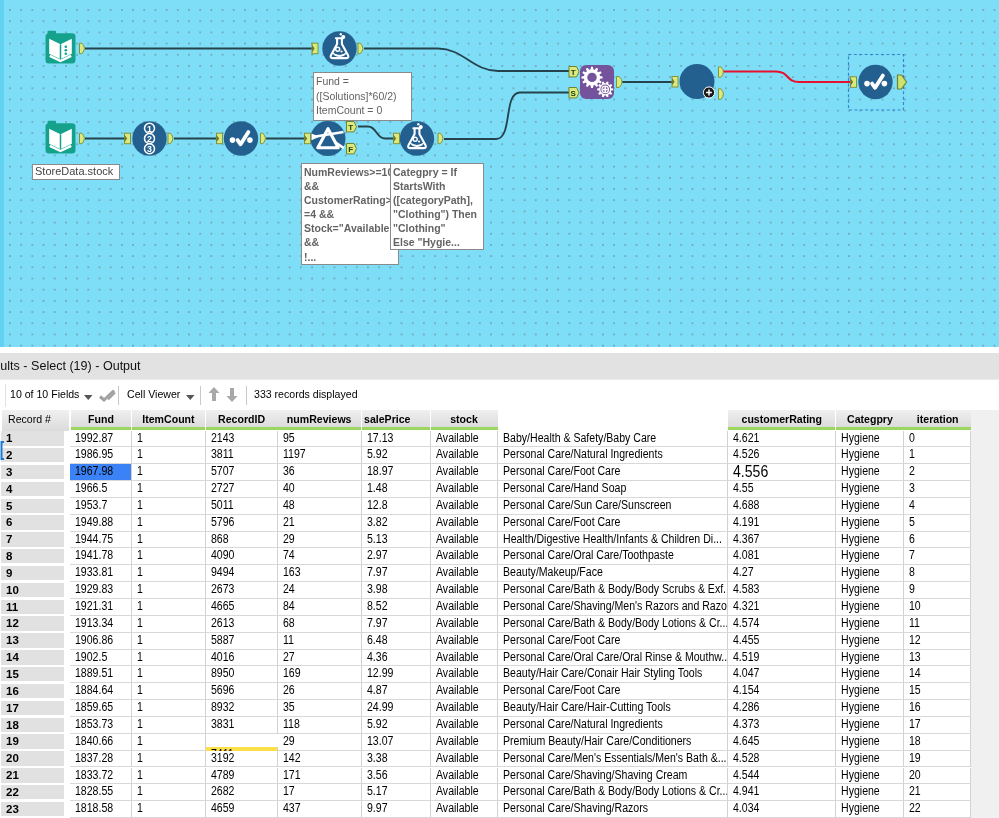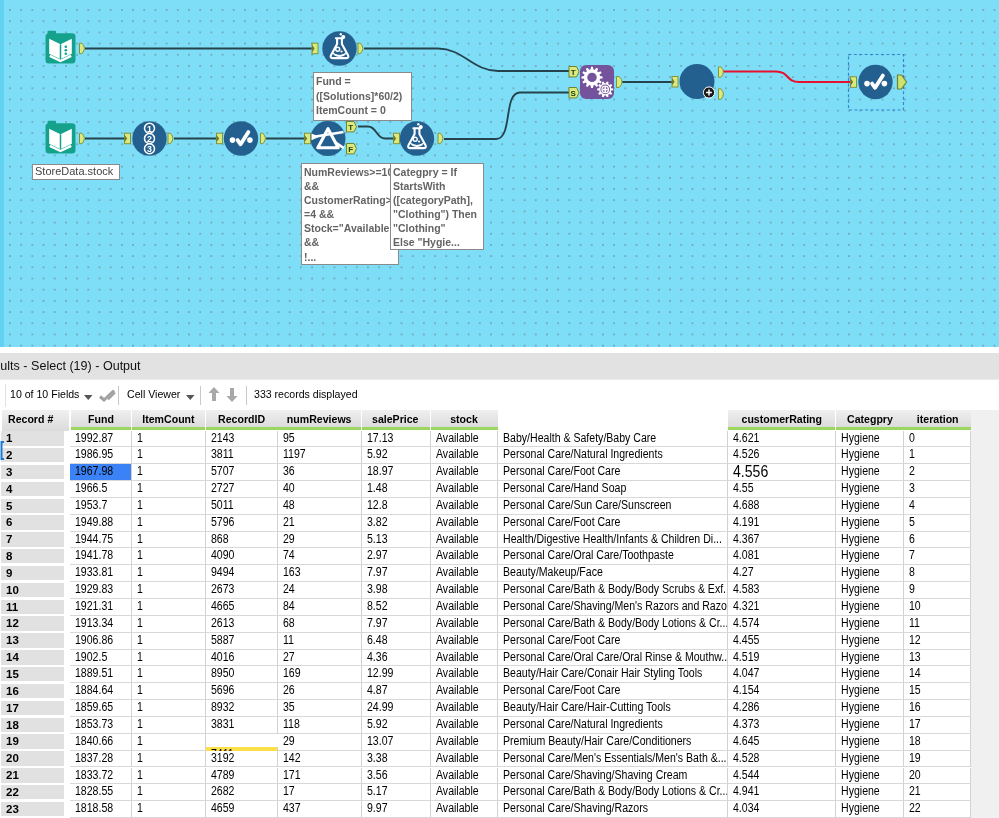--- a/index.html
+++ b/index.html
@@ -117,21 +117,21 @@
     <path d="M709,89.6 L709,95.4 M706.1,92.5 L711.9,92.5" stroke="#fff" stroke-width="1.5"></path>
     <rect x="848.5" y="54.5" width="55" height="55.5" fill="none" stroke="#2f86d2" stroke-width="1.2" stroke-dasharray="3,2.4"></rect>
     <circle cx="875.5" cy="82" r="17.2" fill="#24608f"></circle>
     <circle cx="867.0" cy="83.6" r="2.8" fill="#fff"></circle>
     <path d="M872.1,83.6 L875.1,87.8 L882.9,75.6" stroke="#fff" stroke-width="3.8" fill="none" stroke-linecap="round" stroke-linejoin="round"></path>
     <circle cx="884.4" cy="83.6" r="2.8" fill="#fff"></circle>
     <rect x="850.5" y="76.8" width="6" height="10.5" fill="#dcea7d" stroke="#7f943c" stroke-width="1"></rect>
     <path d="M850.5,78.3 l2.7,3.8 l-2.7,3.8 z" fill="#6a7a33"></path>
     <path d="M897.5,75 h4.0 l5.0,7.0 l-5.0,7.0 h-4.0 z" fill="#cde36e" stroke="#6f8430" stroke-width="1.2"></path>
   </svg>
-<div style="position:absolute;left:313px;top:72px;width:99px;height:48.5px;background:#fff;border:1px solid #8a8a8a;box-sizing:border-box;font-size:10.5px;line-height:14.6px;font-weight:bold;color:#636363;padding:1px 0 0 2px;overflow:hidden;white-space:nowrap">Fund =<br>([Solutions]*60/2)<br>ItemCount = 0</div>
+<div style="position:absolute;left:313px;top:72px;width:99px;height:48.5px;background:#fff;border:1px solid #8a8a8a;box-sizing:border-box;font-size:10.5px;line-height:14.6px;font-weight:normal;color:#636363;padding:1px 0 0 2px;overflow:hidden;white-space:nowrap">Fund =<br>([Solutions]*60/2)<br>ItemCount = 0</div>
 <div style="position:absolute;left:301px;top:163px;width:98px;height:102px;background:#fff;border:1px solid #8a8a8a;box-sizing:border-box;font-size:10.5px;line-height:14.1px;font-weight:bold;color:#636363;padding:1px 0 0 2px;overflow:hidden;white-space:nowrap">NumReviews&gt;=10<br>&amp;&amp;<br>CustomerRating&gt;<br>=4 &amp;&amp;<br>Stock="Available"<br>&amp;&amp;<br>!...</div>
 <div style="position:absolute;left:390px;top:163px;width:94px;height:87px;background:#fff;border:1px solid #8a8a8a;box-sizing:border-box;font-size:10.5px;line-height:14.1px;font-weight:bold;color:#636363;padding:1px 0 0 2px;overflow:hidden;white-space:nowrap">Categpry = If<br>StartsWith<br>([categoryPath],<br>"Clothing") Then<br>"Clothing"<br>Else "Hygie...</div>
 <div style="position:absolute;left:32px;top:163.5px;width:88px;height:16px;background:#fff;border:1px solid #8a8a8a;box-sizing:border-box;font-size:11px;line-height:13.5px;color:#444;padding-left:2px;white-space:nowrap">StoreData.stock</div>
 <div style="position:absolute;left:0;top:347px;width:999px;height:6px;background:#fff"></div>
 <div style="position:absolute;left:0;top:353px;width:999px;height:26px;background:#e2e2e2;overflow:hidden">
   <div style="position:absolute;left:-22px;top:5px;font-size:13.5px;color:#111;white-space:nowrap"><span style="display:inline-block;transform:scaleX(.93);transform-origin:0 50%">Results - Select (19) - Output</span></div>
 </div>
 
 <div style="position:absolute;left:0;top:379px;width:999px;height:31px;background:#fff;border-top:1px solid #ededed">
   <div style="position:absolute;left:5px;top:4px;width:1px;height:23px;background:#e0e0e0"></div>
@@ -153,26 +153,26 @@
       <path d="M6,0 L11.5,6 L8,6 L8,14 L4,14 L4,6 L0.5,6 Z" fill="#a8a8a8"></path>
     </svg>
   <svg width="12" height="15" style="position:absolute;left:226px;top:7px">
       <path d="M6,15 L11.5,9 L8,9 L8,1 L4,1 L4,9 L0.5,9 Z" fill="#a8a8a8"></path>
     </svg>
   <div style="position:absolute;left:246px;top:6px;width:1px;height:19px;background:#c9c9c9"></div>
   <div style="position:absolute;left:254px;top:8px;font-size:11.5px;color:#000;white-space:nowrap"><span style="display:inline-block;transform:scaleX(.92);transform-origin:0 50%">333 records displayed</span></div>
 </div>
 <div style="position:absolute;left:971px;top:410px;width:28px;height:408px;background:#f0f0f0"></div>
 <div style="position:absolute;left:0;top:410px;width:971px;height:20.5px;background:#fff">
-    <div style="position:absolute;left:2px;top:0;width:66.5px;height:20.5px;background:linear-gradient(#f0f0f0,#dbdbdb);font-weight:bold;font-size:11.5px;line-height:18px;color:#000;overflow:hidden"><span style="display:inline-block;transform:scaleX(.92);transform-origin:0 50%;margin-left:6px">Record #</span></div>
+    <div style="position:absolute;left:2px;top:0;width:66.5px;height:20.5px;background:linear-gradient(#f0f0f0,#dbdbdb);font-weight:normal;font-size:11.5px;line-height:18px;color:#000;overflow:hidden"><span style="display:inline-block;transform:scaleX(.92);transform-origin:0 50%;margin-left:6px">Record #</span></div>
     <div style="position:absolute;left:70.5px;top:0;width:60.5px;height:17px;background:linear-gradient(#f0f0f0,#dbdbdb);border-bottom:3.5px solid #9bd65f;text-align:center;font-weight:bold;font-size:11.5px;line-height:18px;color:#000;overflow:hidden"><span style="display:inline-block;transform:scaleX(.92);transform-origin:50% 50%;white-space:nowrap">Fund</span></div>
     <div style="position:absolute;left:132px;top:0;width:72.5px;height:17px;background:linear-gradient(#f0f0f0,#dbdbdb);border-bottom:3.5px solid #9bd65f;text-align:center;font-weight:bold;font-size:11.5px;line-height:18px;color:#000;overflow:hidden"><span style="display:inline-block;transform:scaleX(.92);transform-origin:50% 50%;white-space:nowrap">ItemCount</span></div>
     <div style="position:absolute;left:206px;top:0;width:71.5px;height:17px;background:linear-gradient(#f0f0f0,#dbdbdb);border-bottom:3.5px solid #9bd65f;text-align:center;font-weight:bold;font-size:11.5px;line-height:18px;color:#000;overflow:hidden"><span style="display:inline-block;transform:scaleX(.92);transform-origin:50% 50%;white-space:nowrap">RecordID</span></div>
     <div style="position:absolute;left:278px;top:0;width:83px;height:17px;background:linear-gradient(#f0f0f0,#dbdbdb);border-bottom:3.5px solid #9bd65f;text-align:center;font-weight:bold;font-size:11.5px;line-height:18px;color:#000;overflow:hidden"><span style="display:inline-block;transform:scaleX(.92);transform-origin:50% 50%;white-space:nowrap">numReviews</span></div>
-    <div style="position:absolute;left:361.5px;top:0;width:68.5px;height:17px;background:linear-gradient(#f0f0f0,#dbdbdb);border-bottom:3.5px solid #9bd65f;text-align:center;font-weight:bold;font-size:11.5px;line-height:18px;color:#000;overflow:hidden"><span style="display:inline-block;transform:scaleX(.92);transform-origin:50% 50%;white-space:nowrap">salePrice</span></div>
+    <div style="position:absolute;left:361.5px;top:0;width:68.5px;height:17px;background:linear-gradient(#f0f0f0,#dbdbdb);border-bottom:3.5px solid #9bd65f;font-weight:bold;font-size:11.5px;line-height:18px;color:#000;overflow:hidden"><span style="display:inline-block;transform:scaleX(.92);transform-origin:50% 50%;white-space:nowrap">salePrice</span></div>
     <div style="position:absolute;left:430.5px;top:0;width:67px;height:17px;background:linear-gradient(#f0f0f0,#dbdbdb);border-bottom:3.5px solid #9bd65f;text-align:center;font-weight:bold;font-size:11.5px;line-height:18px;color:#000;overflow:hidden"><span style="display:inline-block;transform:scaleX(.92);transform-origin:50% 50%;white-space:nowrap">stock</span></div>
     <div style="position:absolute;left:728px;top:0;width:107px;height:17px;background:linear-gradient(#f0f0f0,#dbdbdb);border-bottom:3.5px solid #9bd65f;text-align:center;font-weight:bold;font-size:11.5px;line-height:18px;color:#000;overflow:hidden"><span style="display:inline-block;transform:scaleX(.92);transform-origin:50% 50%;white-space:nowrap">customerRating</span></div>
     <div style="position:absolute;left:835.5px;top:0;width:68px;height:17px;background:linear-gradient(#f0f0f0,#dbdbdb);border-bottom:3.5px solid #9bd65f;text-align:center;font-weight:bold;font-size:11.5px;line-height:18px;color:#000;overflow:hidden"><span style="display:inline-block;transform:scaleX(.92);transform-origin:50% 50%;white-space:nowrap">Categpry</span></div>
     <div style="position:absolute;left:904px;top:0;width:67px;height:17px;background:linear-gradient(#f0f0f0,#dbdbdb);border-bottom:3.5px solid #9bd65f;text-align:center;font-weight:bold;font-size:11.5px;line-height:18px;color:#000;overflow:hidden"><span style="display:inline-block;transform:scaleX(.92);transform-origin:50% 50%;white-space:nowrap">iteration</span></div>
   </div>
 <div style="position:absolute;left:0;top:430.5px;width:971px;height:387.5px;overflow:hidden;background:#fff">
     <div style="position:absolute;left:1px;top:0.60px;width:62.7px;height:14.45px;background:#e1e1e1;font-weight:bold;font-size:11.5px;line-height:14.25px;padding-left:5px;box-sizing:border-box;overflow:hidden">1</div>
     <div style="position:absolute;left:70px;top:0.00px;width:61.5px;height:16.85px;border-right:1px solid #d2d2d2;border-bottom:1px solid #d8d8d8;background:#fff;font-size:12px;line-height:15.85px;box-sizing:border-box;overflow:hidden;white-space:nowrap"><span style="display:inline-block;transform:scaleX(.88);transform-origin:0 50%;margin-left:5px;white-space:nowrap">1992.87</span></div>
     <div style="position:absolute;left:131.5px;top:0.00px;width:74.0px;height:16.85px;border-right:1px solid #d2d2d2;border-bottom:1px solid #d8d8d8;background:#fff;font-size:12px;line-height:15.85px;box-sizing:border-box;overflow:hidden;white-space:nowrap"><span style="display:inline-block;transform:scaleX(.88);transform-origin:0 50%;margin-left:5px;white-space:nowrap">1</span></div>
     <div style="position:absolute;left:205.5px;top:0.00px;width:72.5px;height:16.85px;border-right:1px solid #d2d2d2;border-bottom:1px solid #d8d8d8;background:#fff;font-size:12px;line-height:15.85px;box-sizing:border-box;overflow:hidden;white-space:nowrap"><span style="display:inline-block;transform:scaleX(.88);transform-origin:0 50%;margin-left:5px;white-space:nowrap">2143</span></div>

